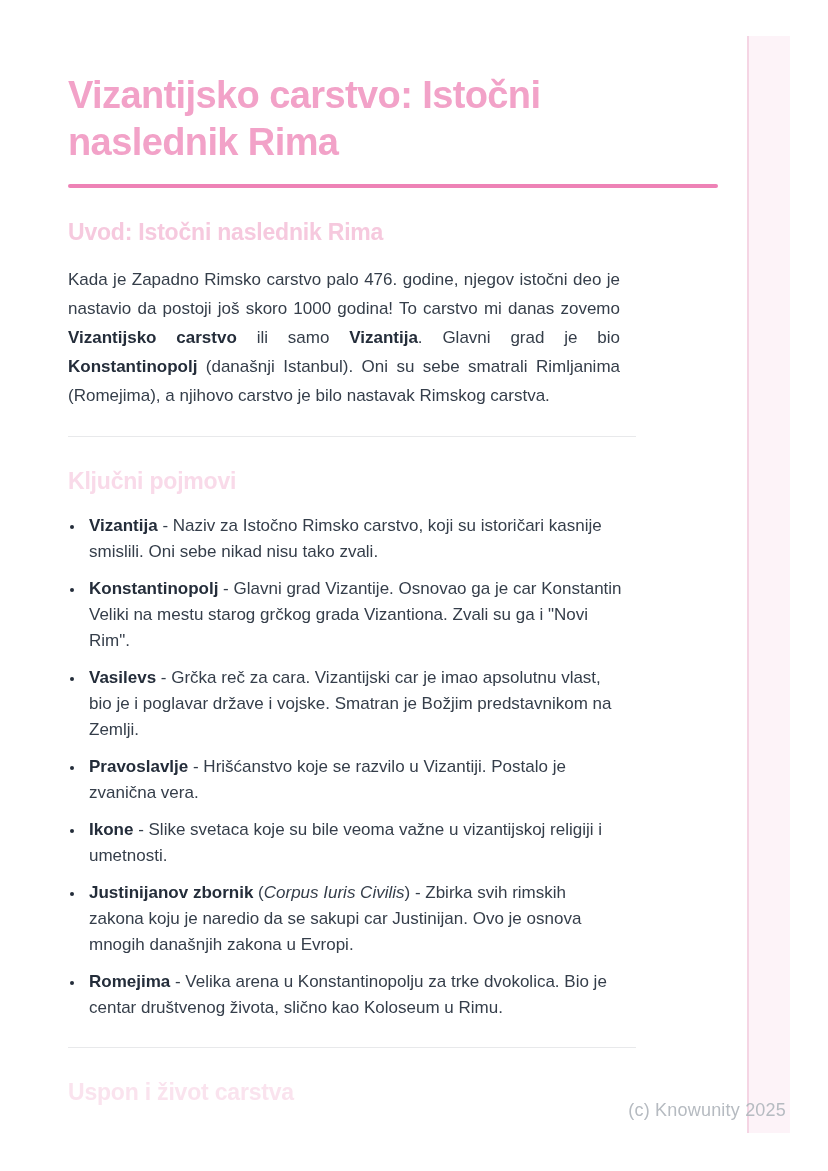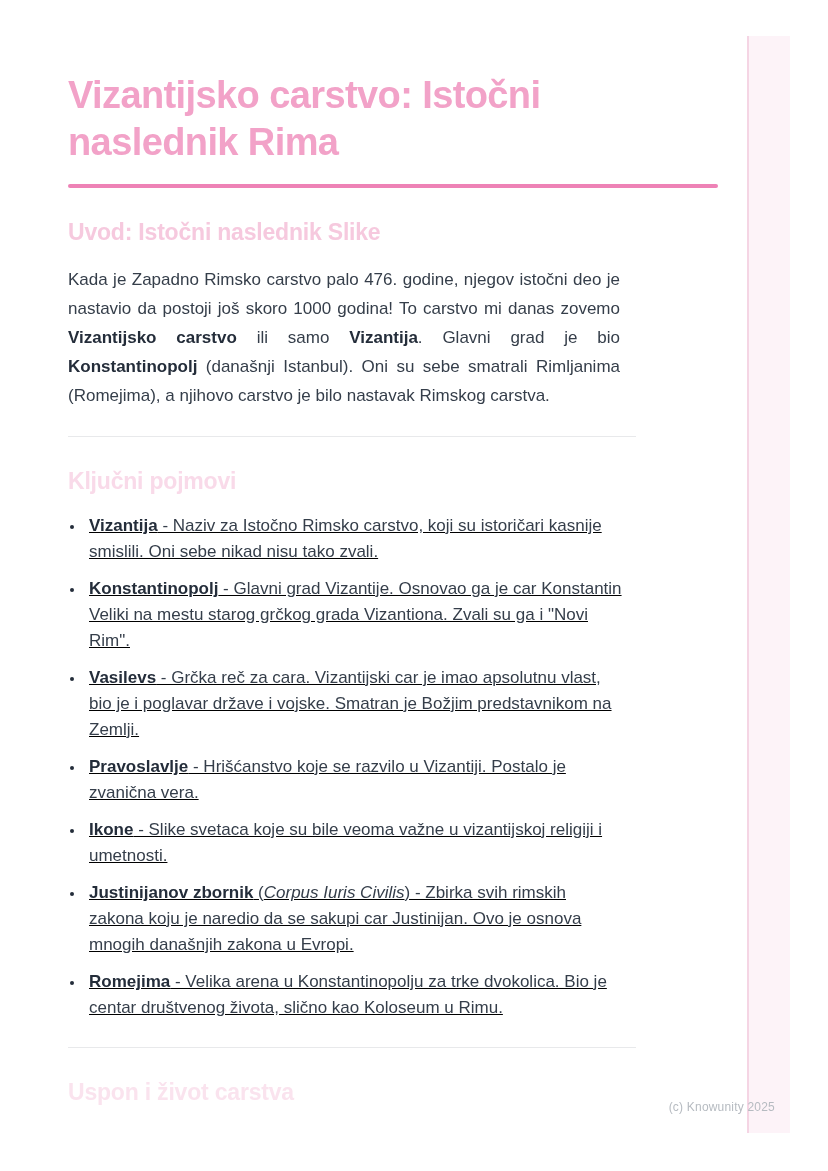--- a/index.html
+++ b/index.html
@@ -68,55 +68,54 @@
   .rule {
     border: none;
     border-top: 1px solid var(--divider_gray);
     width: 568px;
     margin: 26px 0 0 0;
   }
   .terms {
     margin: 18px 0 0 0;
     padding-left: 17px;
     width: 556px;
-    text-decoration: underline;
   }
   .term {
     margin: 0 0 11px 0;
     padding-left: 4px;
     font-size: 17px;
     line-height: 26px;
     color: var(--body_text);
   }
   .term::marker { color: var(--bold_text); font-size: 13px; }
   .footer {
     position: absolute;
     top: 1100px;
-    right: 53px;
-    font-size: 12px;
+    right: 42px;
+    font-size: 18px;
     letter-spacing: 0.2px;
     color: var(--footer_gray);
     z-index: 2;
   }
 </style>
 </head>
 <body>
 
 <div class="page">
 
   <div class="stripe"></div>
 
   <main class="content">
 
     <h1 class="title">Vizantijsko carstvo: Istočni naslednik Rima</h1>
 
     <div class="title-rule"></div>
 
     <section>
-      <h2 class="h2 h2-intro">Uvod: Istočni naslednik Slike</h2>
+      <h2 class="h2 h2-intro">Uvod: Istočni naslednik Rima</h2>
       <div class="paras">
           <p class="para"><span>Kada je Zapadno Rimsko carstvo palo 476. godine, njegov istočni deo je nastavio da postoji još skoro 1000 godina! To carstvo mi danas zovemo </span><span class="b">Vizantijsko carstvo</span><span> ili samo </span><span class="b">Vizantija</span><span>. Glavni grad je bio </span><span class="b">Konstantinopolj</span><span> (današnji Istanbul). Oni su sebe smatrali Rimljanima (Romejima), a njihovo carstvo je bilo nastavak Rimskog carstva.</span></p>
         </div>
     </section>
 
     <hr class="rule">
 
     <section>
       <h2 class="h2 h2-terms">Ključni pojmovi</h2>
       <ul class="terms">

